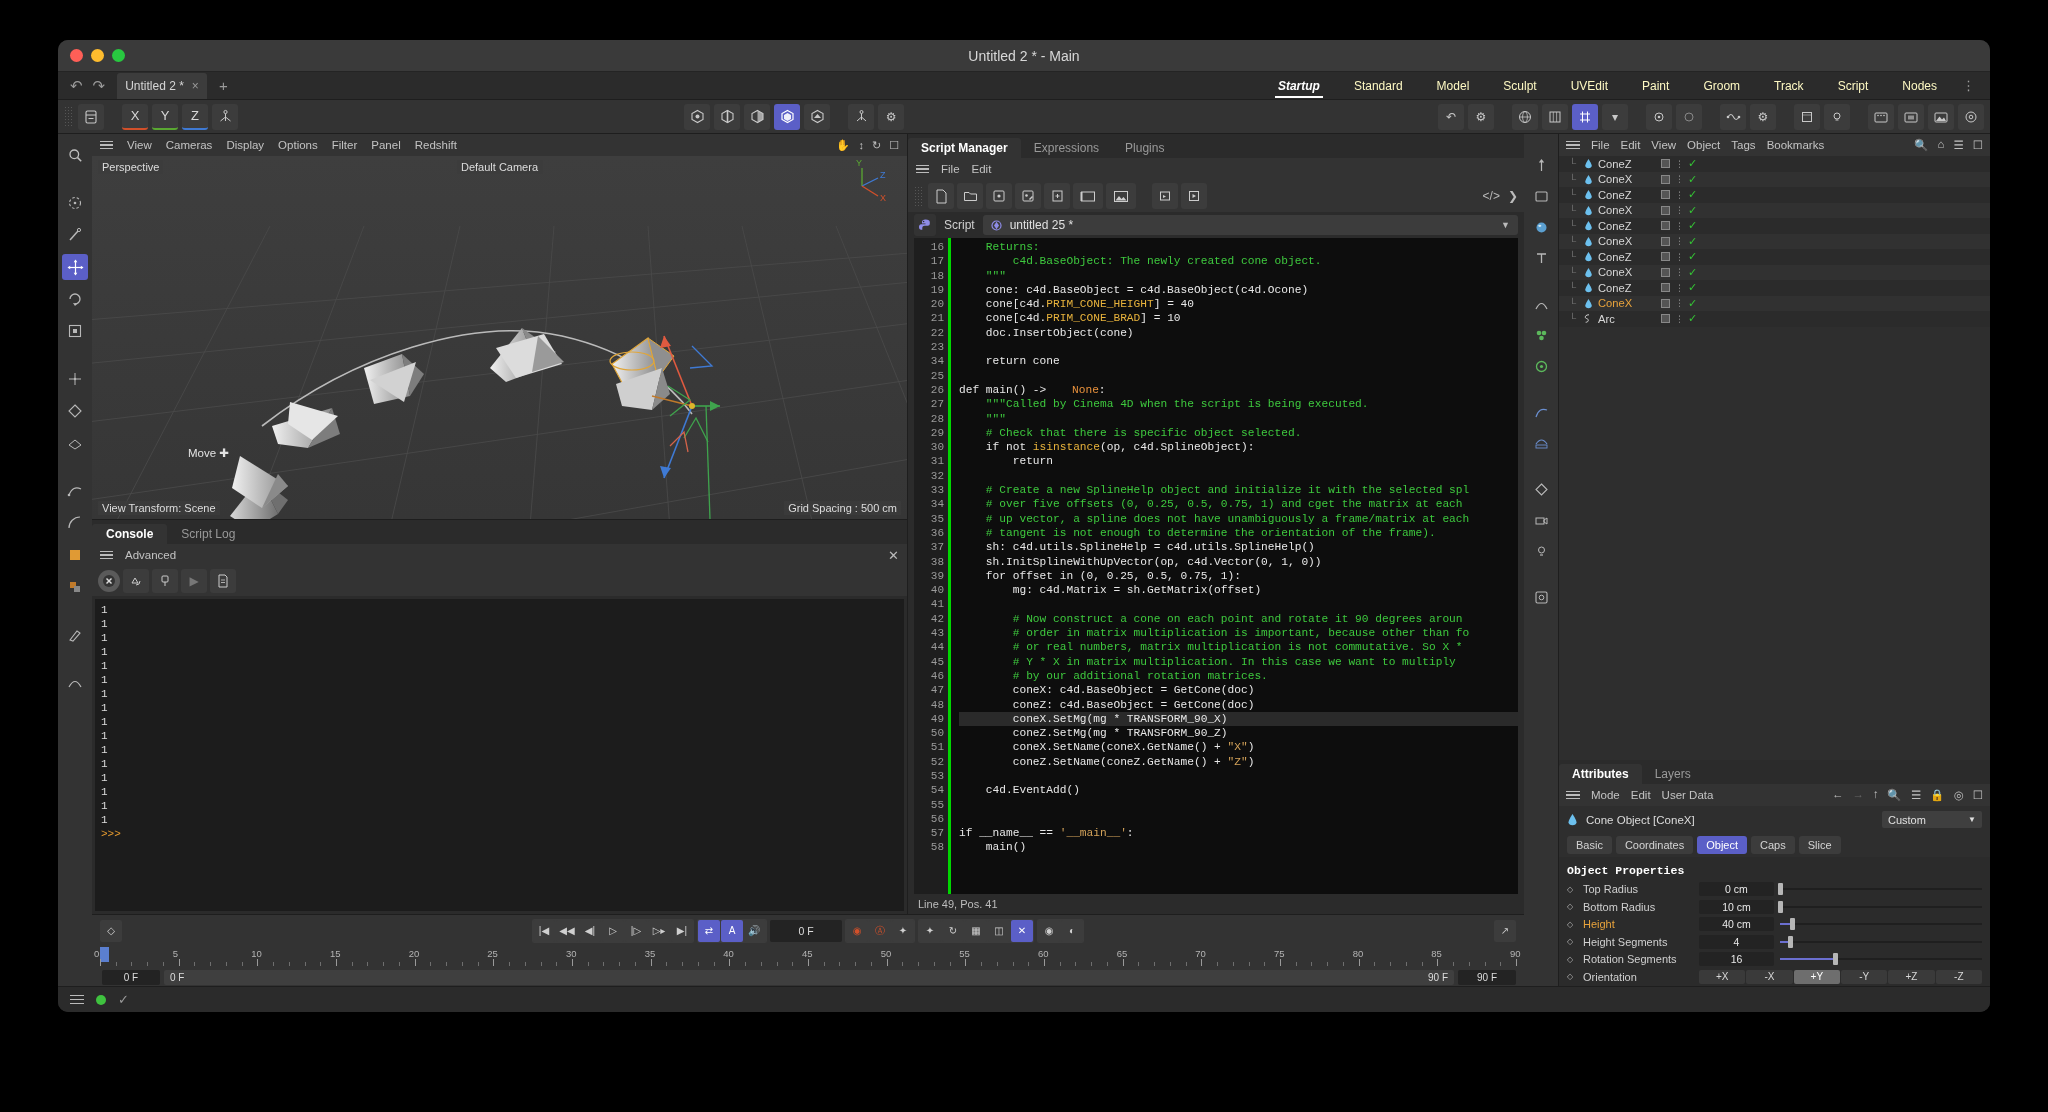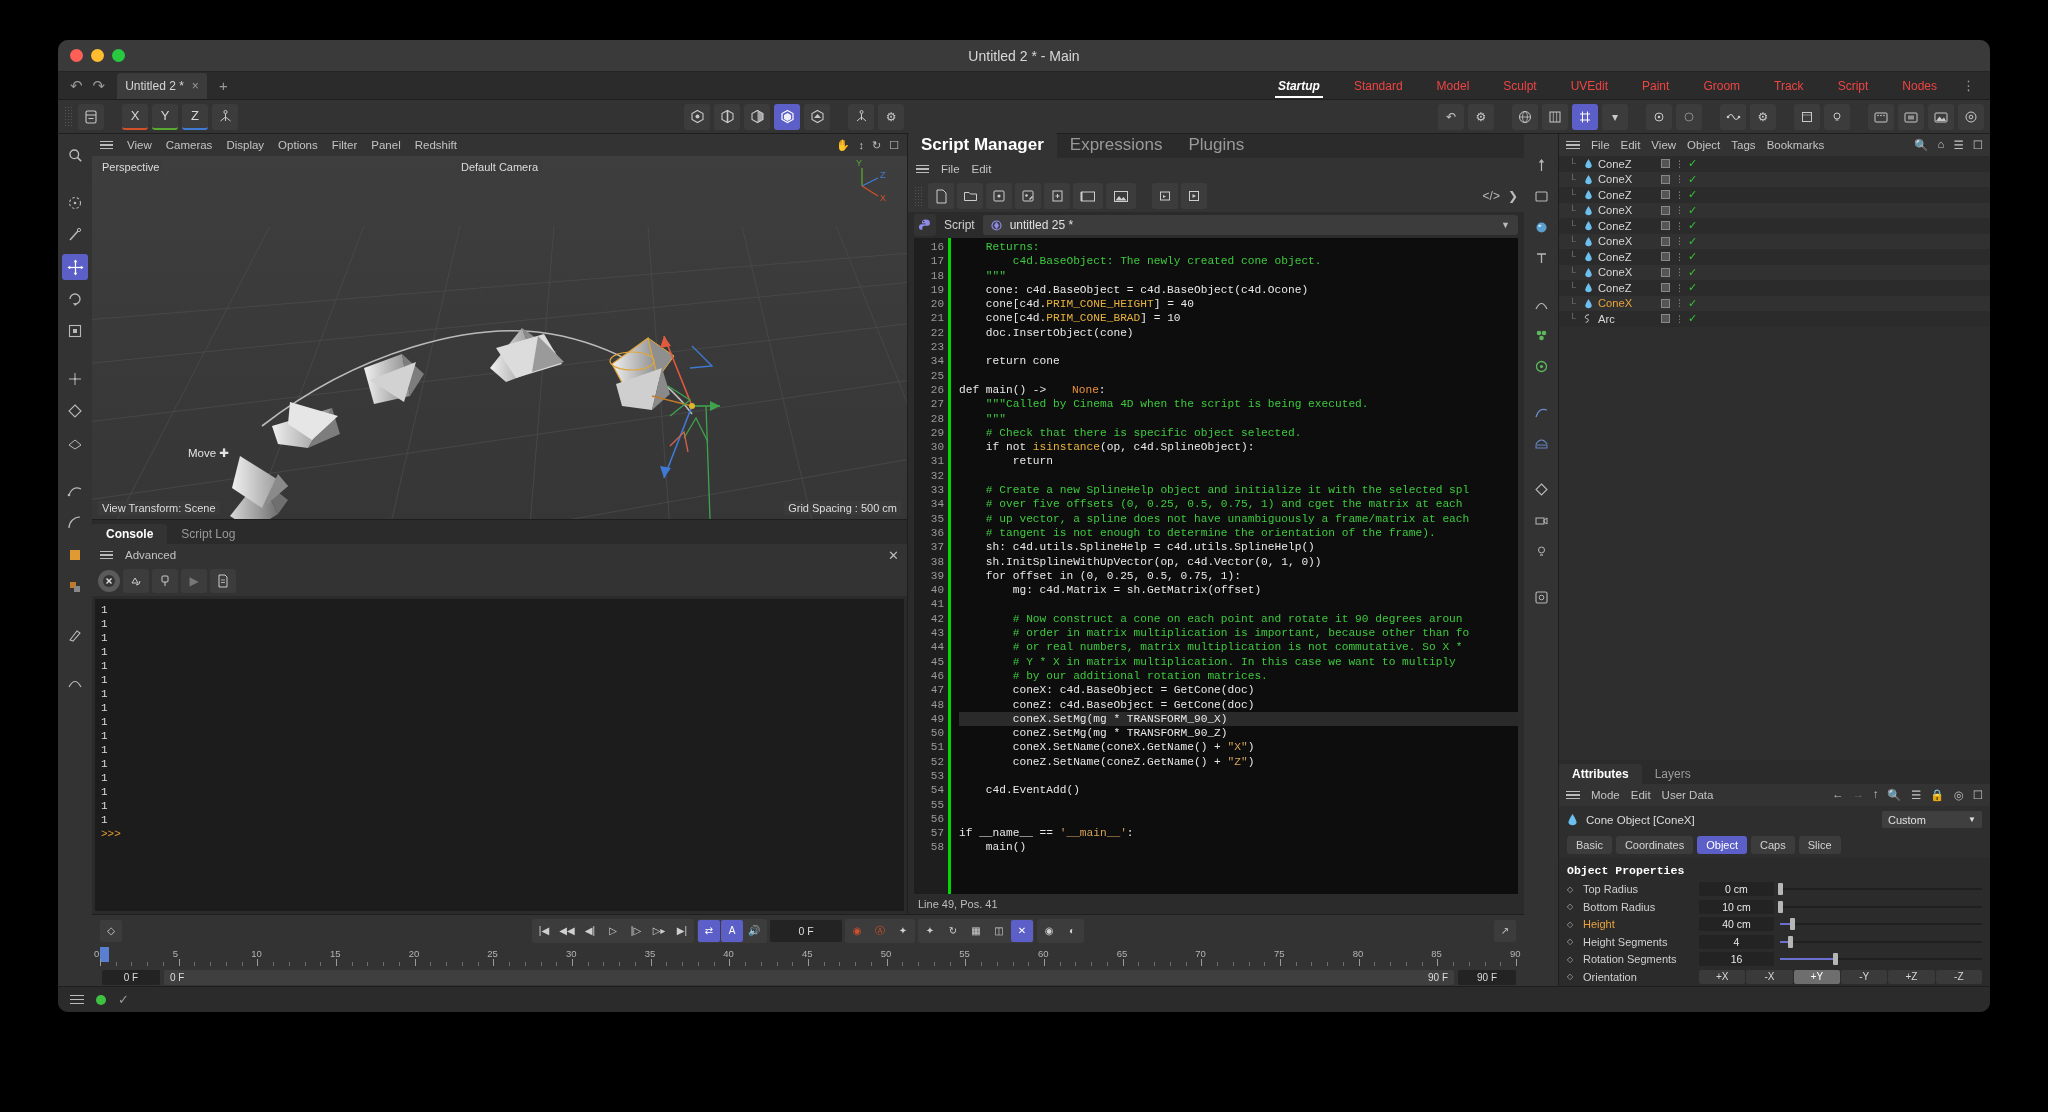--- a/index.html
+++ b/index.html
@@ -46,21 +46,21 @@
     padding:0 8px; gap:8px; font-size:12px; color:#d6d6d6;
     border-radius:3px 3px 0 0;
   }
   .doctab .x { color:#9a9a9a; font-size:12px; }
   .newtab { color:#9a9a9a; font-size:15px; padding:0 10px; }
   .layout-tabs {
     margin-left:auto; display:flex; align-items:center; gap:0; height:28px;
     padding-right:6px;
   }
   .layout-tabs .lt {
-    font-size:12px; color:#ef4444; padding:0 17px; height:28px;
+    font-size:12px; color:#fef9c3; padding:0 17px; height:28px;
     display:flex; align-items:center; position:relative;
   }
   .layout-tabs .lt.active { color:#fff; font-style:italic; font-weight:bold; }
   .layout-tabs .lt.active::after {
     content:''; position:absolute; left:14px; right:14px; bottom:2px;
     height:2px; background:#fff;
   }
   .kebab { color:#a0a0a0; font-size:13px; padding:0 8px; letter-spacing:1px;}
   
   .maintoolbar {
@@ -160,21 +160,21 @@
     font-family:"Liberation Mono", monospace; font-size:11px; color:#ddd;
     padding:4px 6px; line-height:14px;
   }
   .console-out .prompt { color:#e59a2e; }
   
   .script-pane {
     flex:1; min-width:0; display:flex; flex-direction:column;
     background:#2b2b2b; border-left:1px solid #1e1e1e;
   }
   .sm-tabs { height:24px; display:flex; align-items:flex-end; background:#2b2b2b; flex:0 0 24px;}
-  .sm-tab { font-size:17px; padding:3px 13px; color:#999; }
+  .sm-tab { font-size:12px; padding:3px 13px; color:#999; }
   .sm-tab.active { color:#fff; background:#333; font-weight:bold; border-radius:3px 3px 0 0;}
   .sm-menu {
     height:22px; background:#333; display:flex; align-items:center; gap:12px;
     padding:0 8px; font-size:11.5px; color:#c3c3c3; flex:0 0 22px;
   }
   .sm-toolbar {
     height:32px; background:#333; display:flex; align-items:center; gap:3px;
     padding:0 6px; flex:0 0 32px;
   }
   .sm-toolbar .grip { width:8px; height:20px;

